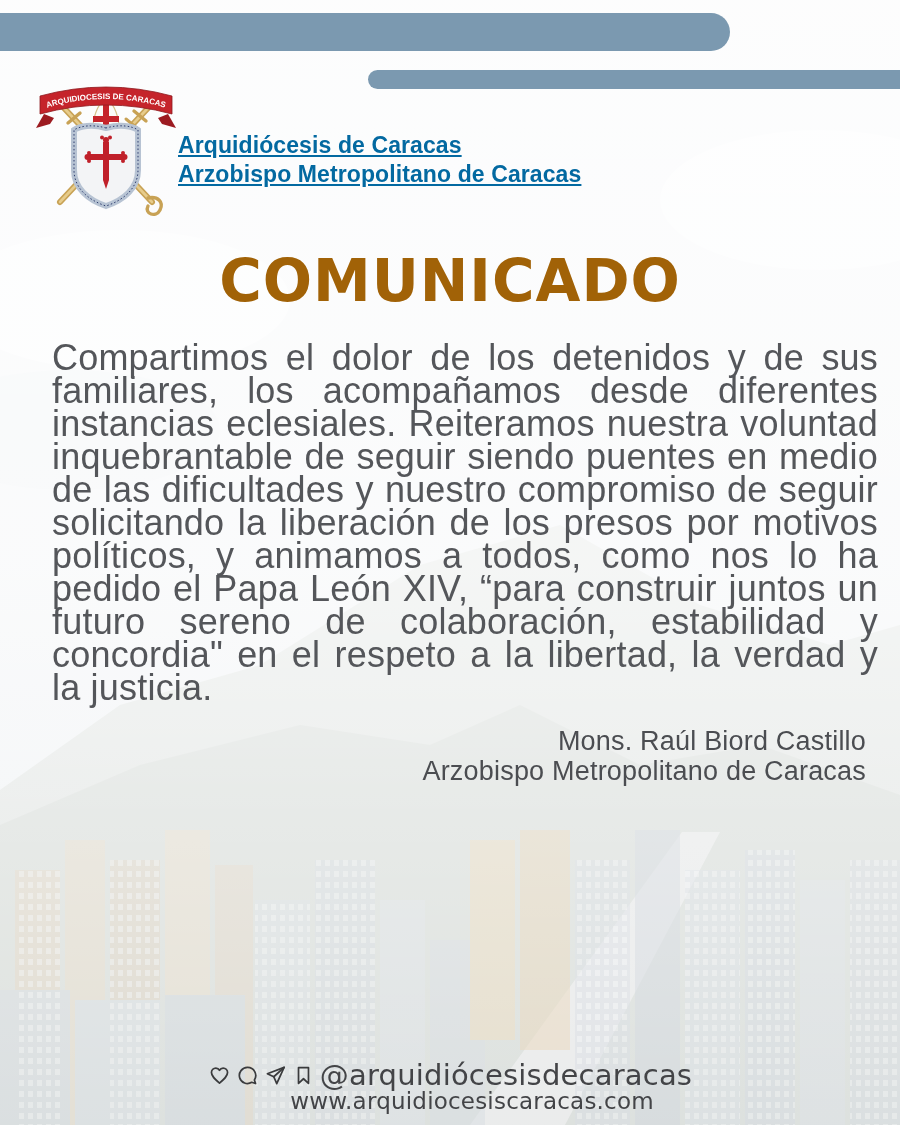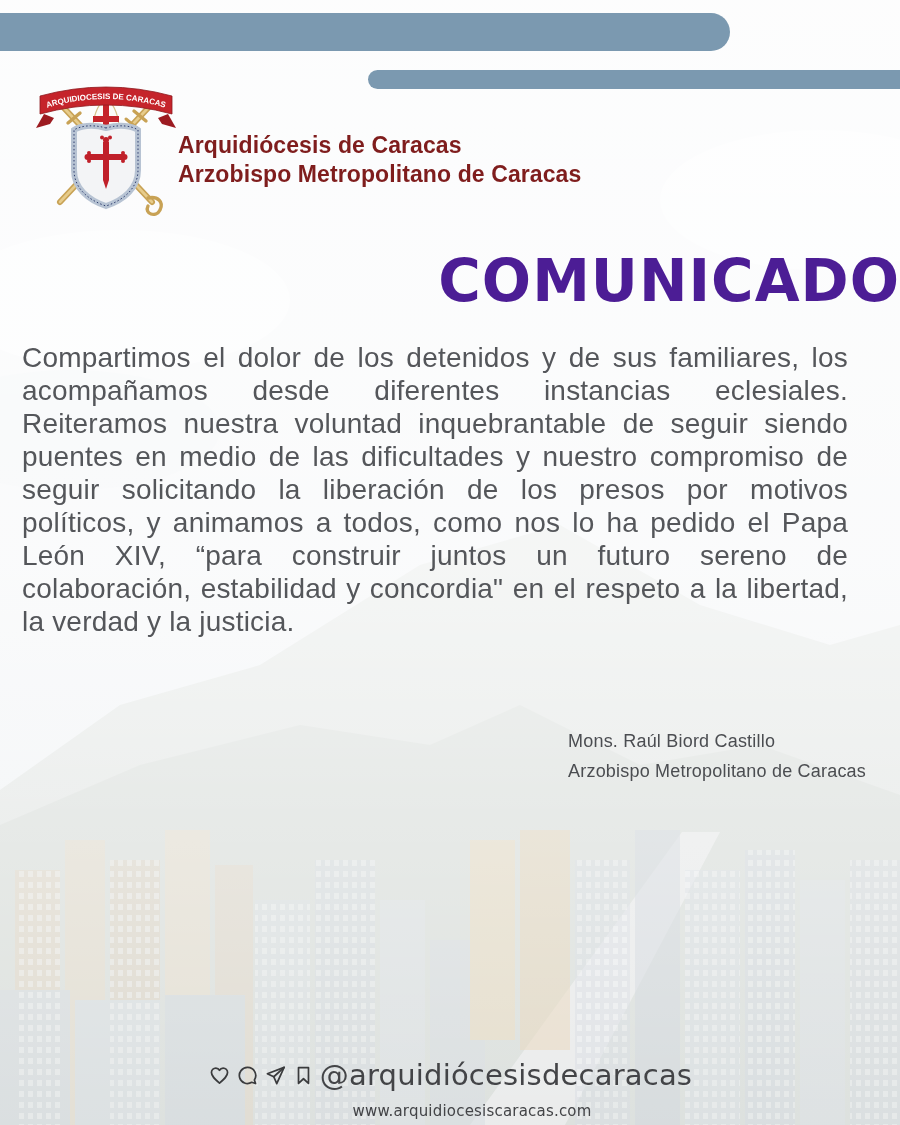--- a/index.html
+++ b/index.html
@@ -20,59 +20,60 @@
   .bar2{
     position:absolute;left:368px;top:70px;width:532px;height:19px;
     background:#7b99b0;border-radius:10px 0 0 10px;
   }
 
   .crest{position:absolute;left:36px;top:84px;width:140px;height:136px;}
   .crest svg{width:100%;height:100%;display:block;}
 
   .org-block{
     position:absolute;left:178px;top:131px;
-    color:#7f1d1d;font-weight:bold;font-size:23px;line-height:28.5px;
+    color:#0369a1;font-weight:bold;font-size:23px;line-height:28.5px;
     letter-spacing:.1px;
+    text-decoration:underline;
   }
 
   .title{
     position:absolute;left:0;top:247px;width:100%;
-    text-align:right;
+    text-align:center;
     font-size:58px;font-weight:bold;letter-spacing:1px;
-    color:#4c1d95;
+    color:#a16207;
     font-family:"DejaVu Sans","Liberation Sans",sans-serif;
   }
 
   .body-text{
-    position:absolute;left:22px;top:341px;width:826px;
-    font-size:28px;line-height:33px;letter-spacing:.2px;
+    position:absolute;left:52px;top:341px;width:826px;
+    font-size:36px;line-height:33px;letter-spacing:.2px;
     color:#54565a;
     text-align:justify;
   }
 
   .signature{
     position:absolute;right:34px;top:726px;
-    text-align:left;
-    font-size:18px;line-height:30px;
+    text-align:right;
+    font-size:27px;line-height:30px;
     color:#4b4d51;letter-spacing:.2px;
   }
 
   .footer{
     position:absolute;left:0;top:1062px;width:100%;
     color:#434447;
     font-family:"DejaVu Sans","Liberation Sans",sans-serif;
   }
   .footer-line1{
     display:flex;align-items:center;justify-content:center;gap:5px;
     font-size:29px;line-height:26px;letter-spacing:.2px;
   }
   .footer-line1 .icon{display:inline-flex;align-items:center;}
   .footer-line1 .icon svg{width:23px;height:23px;display:block;}
   .footer-line2{
-    text-align:center;font-size:15px;line-height:25px;margin-top:11px;letter-spacing:.2px;padding-left:44px;
+    text-align:center;font-size:23px;line-height:25px;margin-top:1px;letter-spacing:.2px;padding-left:44px;
   }
 </style>
 </head>
 <body>
 
 <div class="canvas">
 
   <svg class="bg-svg" viewBox="0 0 900 1125" preserveAspectRatio="none" aria-hidden="true">
     <defs>
       <linearGradient id="sky" x1="0" y1="0" x2="0" y2="1">

